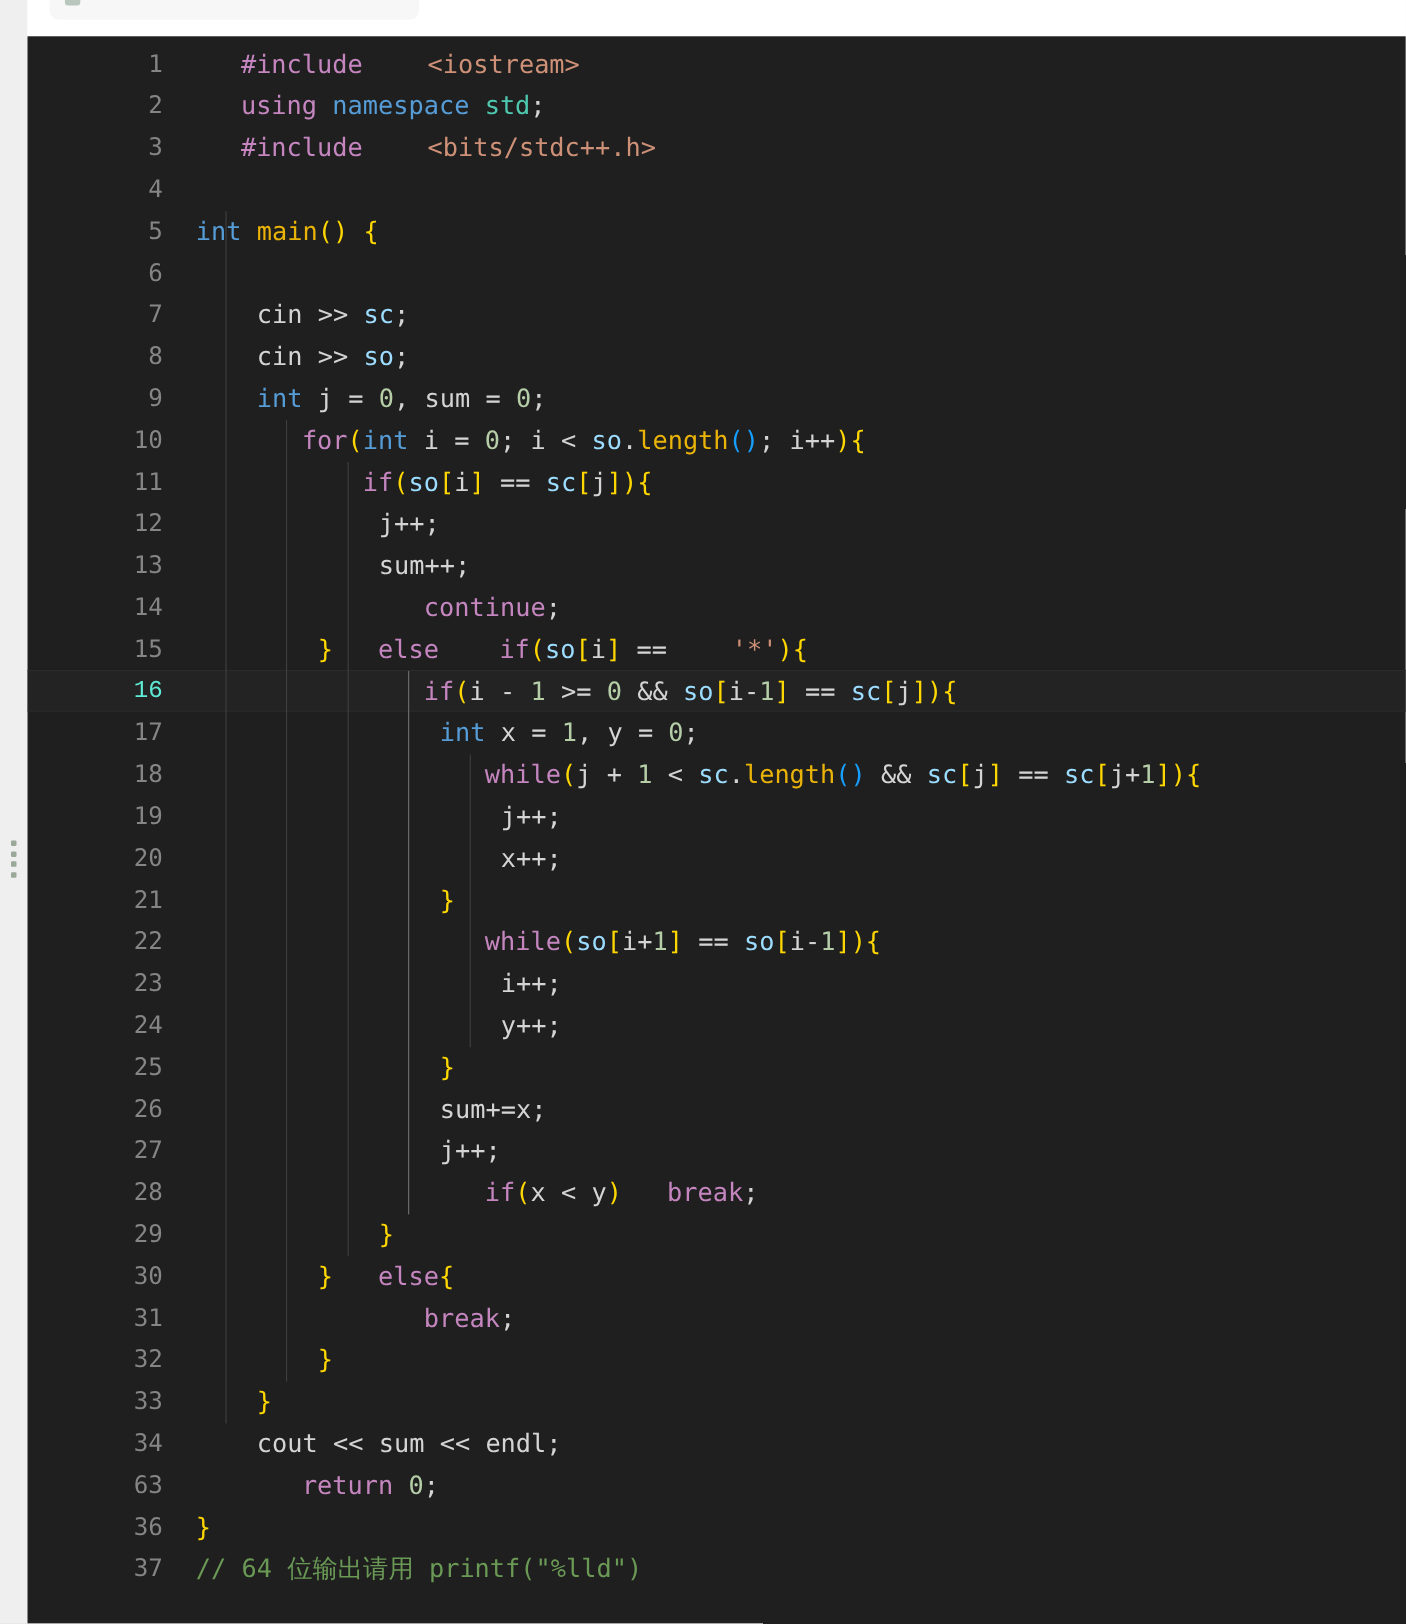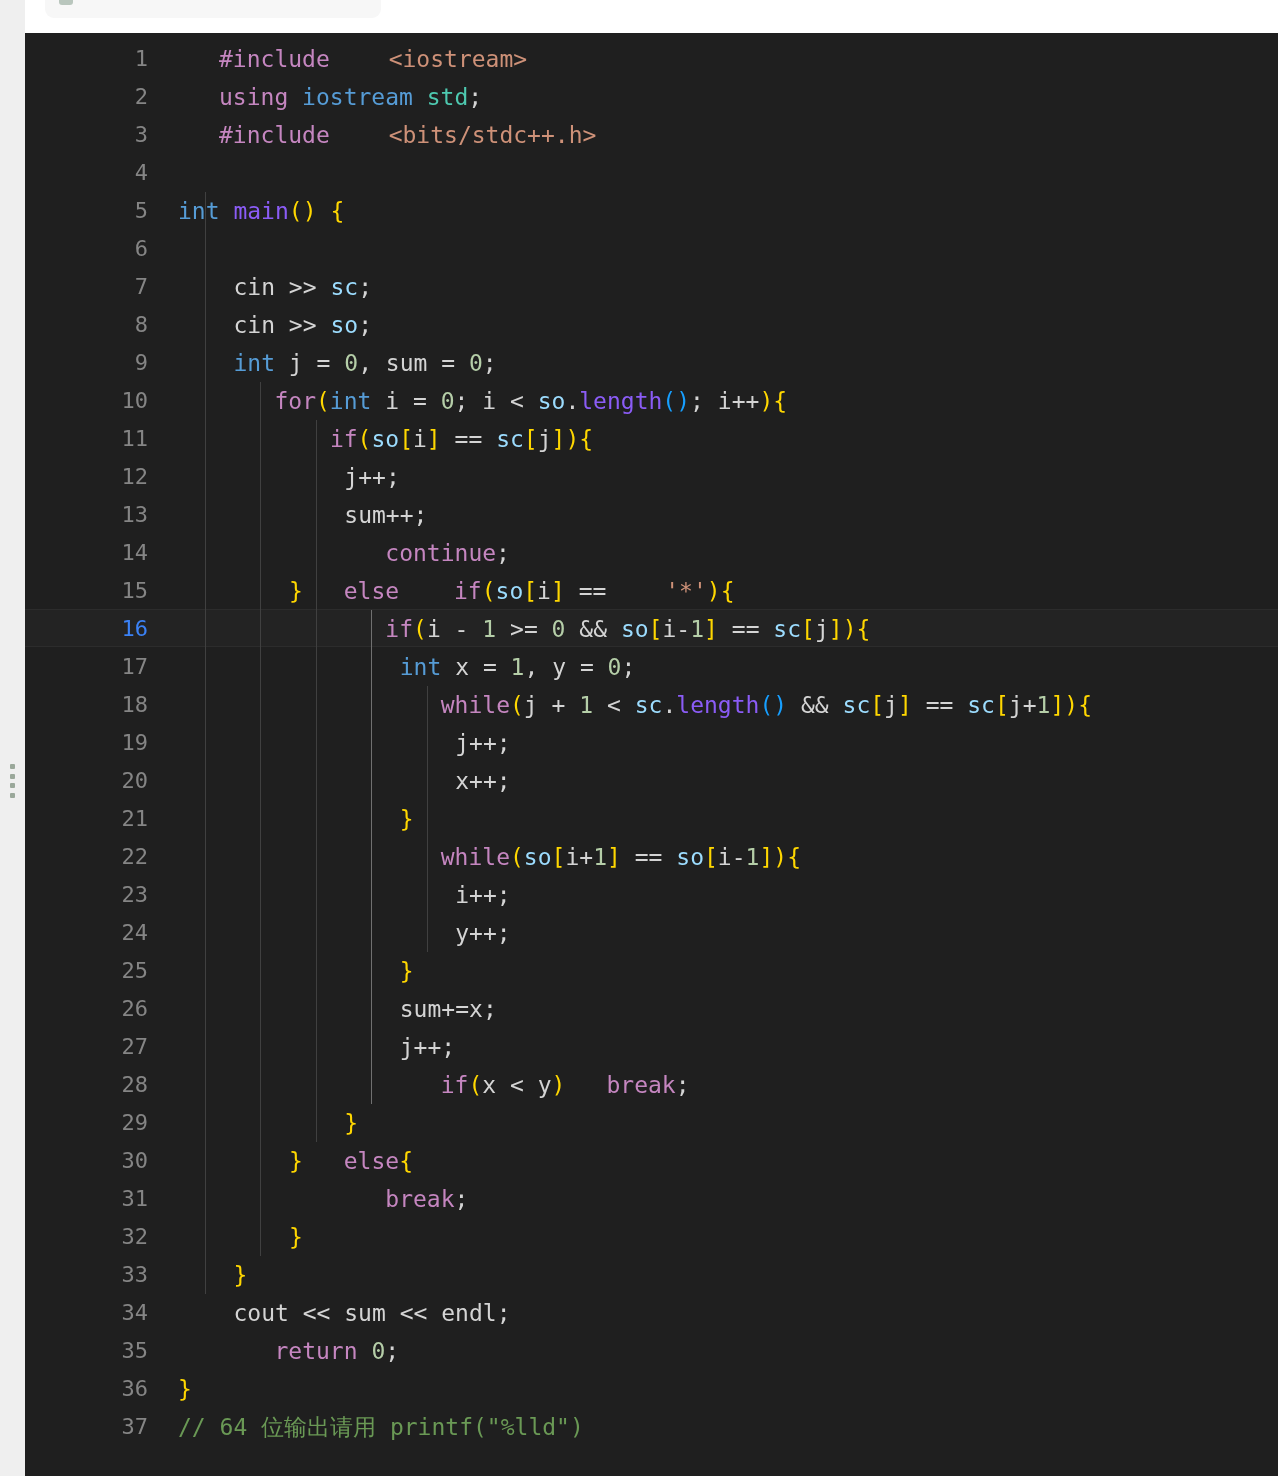--- a/index.html
+++ b/index.html
@@ -87,35 +87,35 @@
     font-family: "DejaVu Sans Mono", "Liberation Mono", monospace;
     letter-spacing: 0px;
   }
 
   .ln {
     position: absolute; left: 0; top: 0;
     width: 123px; text-align: right;
     color: #858585;
     font-size: 22px;
   }
-  .line.current .ln { color: #3b82f6; }
+  .line.current .ln { color: #5eead4; font-family: Liberation Mono, monospace; }
 
   .txt {
     position: absolute; left: 153px; top: 0;
     color: #d4d4d4;
   }
 
   
   .t-pre   { color: #c586c0; margin-left: 41px; }  
   .t-inc   { color: #ce9178; margin-left: 45px; }  
   .t-type  { color: #569cd6; }  
   .t-cls   { color: #4ec9b0; margin-top: 44px; }  
   .t-num   { color: #b5cea8; }  
   .t-var   { color: #9cdcfe; }  
-  .t-fn    { color: #8b5cf6; }  
+  .t-fn    { color: #eab308; }  
   .t-plain { color: #d4d4d4; }
   .t-com   { color: #6a9955; }  
   .br-y    { color: #ffd700; }  
   .br-b    { color: #179fff; }  
 </style>
 </head>
 <body>
 
 <div id="root">
 
@@ -138,21 +138,21 @@
       <div class="active-line" id="active-line-band" style="top: 576px;"></div>
 
       <div class="guide" id="g1" style="left: 180px; top: 159px; height: 1102px;"></div>
       <div class="guide" id="g2" style="left: 235.4px; top: 349px; height: 874px;"></div>
       <div class="guide" id="g3" style="left: 290.8px; top: 387px; height: 722px;"></div>
       <div class="guide active" id="g4" style="left: 346.2px; top: 577px; height: 494px;"></div>
       <div class="guide" id="g5" style="left: 401.6px; top: 653px; height: 266px;"></div>
 
       <div class="lines" id="code-lines">
           <div class="line"><span class="ln">1</span><span class="txt"><span class="t-pre">#include</span><span class="t-plain"> </span><span class="t-inc">&lt;iostream&gt;</span></span></div>
-          <div class="line"><span class="ln">2</span><span class="txt"><span class="t-pre">using</span><span class="t-plain"> </span><span class="t-type">iostream</span><span class="t-plain"> </span><span class="t-cls">std</span><span class="t-plain">;</span></span></div>
+          <div class="line"><span class="ln">2</span><span class="txt"><span class="t-pre">using</span><span class="t-plain"> </span><span class="t-type">namespace</span><span class="t-plain"> </span><span class="t-cls">std</span><span class="t-plain">;</span></span></div>
           <div class="line"><span class="ln">3</span><span class="txt"><span class="t-pre">#include</span><span class="t-plain"> </span><span class="t-inc">&lt;bits/stdc++.h&gt;</span></span></div>
           <div class="line"><span class="ln">4</span><span class="txt"></span></div>
           <div class="line"><span class="ln">5</span><span class="txt"><span class="t-type">int</span><span class="t-plain"> </span><span class="t-fn">main</span><span class="br-y">(</span><span class="br-y">)</span><span class="t-plain"> </span><span class="br-y">{</span></span></div>
           <div class="line"><span class="ln">6</span></div>
           <div class="line"><span class="ln">7</span><span class="txt"><span class="t-plain"> </span><span class="t-plain"> </span><span class="t-plain"> </span><span class="t-plain"> </span><span class="t-plain">cin</span><span class="t-plain"> </span><span class="t-plain">&gt;</span><span class="t-plain">&gt;</span><span class="t-plain"> </span><span class="t-var">sc</span><span class="t-plain">;</span></span></div>
           <div class="line"><span class="ln">8</span><span class="txt"><span class="t-plain"> </span><span class="t-plain"> </span><span class="t-plain"> </span><span class="t-plain"> </span><span class="t-plain">cin</span><span class="t-plain"> </span><span class="t-plain">&gt;</span><span class="t-plain">&gt;</span><span class="t-plain"> </span><span class="t-var">so</span><span class="t-plain">;</span></span></div>
           <div class="line"><span class="ln">9</span><span class="txt"><span class="t-plain"> </span><span class="t-plain"> </span><span class="t-plain"> </span><span class="t-plain"> </span><span class="t-type">int</span><span class="t-plain"> </span><span class="t-plain">j</span><span class="t-plain"> </span><span class="t-plain">=</span><span class="t-plain"> </span><span class="t-num">0</span><span class="t-plain">,</span><span class="t-plain"> </span><span class="t-plain">sum</span><span class="t-plain"> </span><span class="t-plain">=</span><span class="t-plain"> </span><span class="t-num">0</span><span class="t-plain">;</span></span></div>
           <div class="line"><span class="ln">10</span><span class="txt"><span class="t-plain"> </span><span class="t-plain"> </span><span class="t-plain"> </span><span class="t-plain"> </span><span class="t-pre">for</span><span class="br-y">(</span><span class="t-type">int</span><span class="t-plain"> </span><span class="t-plain">i</span><span class="t-plain"> </span><span class="t-plain">=</span><span class="t-plain"> </span><span class="t-num">0</span><span class="t-plain">;</span><span class="t-plain"> </span><span class="t-plain">i</span><span class="t-plain"> </span><span class="t-plain">&lt;</span><span class="t-plain"> </span><span class="t-var">so</span><span class="t-plain">.</span><span class="t-fn">length</span><span class="br-b">(</span><span class="br-b">)</span><span class="t-plain">;</span><span class="t-plain"> </span><span class="t-plain">i</span><span class="t-plain">+</span><span class="t-plain">+</span><span class="br-y">)</span><span class="br-y">{</span></span></div>
           <div class="line"><span class="ln">11</span><span class="txt"><span class="t-plain"> </span><span class="t-plain"> </span><span class="t-plain"> </span><span class="t-plain"> </span><span class="t-plain"> </span><span class="t-plain"> </span><span class="t-plain"> </span><span class="t-plain"> </span><span class="t-pre">if</span><span class="br-y">(</span><span class="t-var">so</span><span class="br-y">[</span><span class="t-plain">i</span><span class="br-y">]</span><span class="t-plain"> </span><span class="t-plain">=</span><span class="t-plain">=</span><span class="t-plain"> </span><span class="t-var">sc</span><span class="br-y">[</span><span class="t-plain">j</span><span class="br-y">]</span><span class="br-y">)</span><span class="br-y">{</span></span></div>
           <div class="line"><span class="ln">12</span><span class="txt"><span class="t-plain"> </span><span class="t-plain"> </span><span class="t-plain"> </span><span class="t-plain"> </span><span class="t-plain"> </span><span class="t-plain"> </span><span class="t-plain"> </span><span class="t-plain"> </span><span class="t-plain"> </span><span class="t-plain"> </span><span class="t-plain"> </span><span class="t-plain"> </span><span class="t-plain">j</span><span class="t-plain">+</span><span class="t-plain">+</span><span class="t-plain">;</span></span></div>
@@ -171,20 +171,20 @@
           <div class="line"><span class="ln">25</span><span class="txt"><span class="t-plain"> </span><span class="t-plain"> </span><span class="t-plain"> </span><span class="t-plain"> </span><span class="t-plain"> </span><span class="t-plain"> </span><span class="t-plain"> </span><span class="t-plain"> </span><span class="t-plain"> </span><span class="t-plain"> </span><span class="t-plain"> </span><span class="t-plain"> </span><span class="t-plain"> </span><span class="t-plain"> </span><span class="t-plain"> </span><span class="t-plain"> </span><span class="br-y">}</span></span></div>
           <div class="line"><span class="ln">26</span><span class="txt"><span class="t-plain"> </span><span class="t-plain"> </span><span class="t-plain"> </span><span class="t-plain"> </span><span class="t-plain"> </span><span class="t-plain"> </span><span class="t-plain"> </span><span class="t-plain"> </span><span class="t-plain"> </span><span class="t-plain"> </span><span class="t-plain"> </span><span class="t-plain"> </span><span class="t-plain"> </span><span class="t-plain"> </span><span class="t-plain"> </span><span class="t-plain"> </span><span class="t-plain">sum</span><span class="t-plain">+</span><span class="t-plain">=</span><span class="t-plain">x</span><span class="t-plain">;</span></span></div>
           <div class="line"><span class="ln">27</span><span class="txt"><span class="t-plain"> </span><span class="t-plain"> </span><span class="t-plain"> </span><span class="t-plain"> </span><span class="t-plain"> </span><span class="t-plain"> </span><span class="t-plain"> </span><span class="t-plain"> </span><span class="t-plain"> </span><span class="t-plain"> </span><span class="t-plain"> </span><span class="t-plain"> </span><span class="t-plain"> </span><span class="t-plain"> </span><span class="t-plain"> </span><span class="t-plain"> </span><span class="t-plain">j</span><span class="t-plain">+</span><span class="t-plain">+</span><span class="t-plain">;</span></span></div>
           <div class="line"><span class="ln">28</span><span class="txt"><span class="t-plain"> </span><span class="t-plain"> </span><span class="t-plain"> </span><span class="t-plain"> </span><span class="t-plain"> </span><span class="t-plain"> </span><span class="t-plain"> </span><span class="t-plain"> </span><span class="t-plain"> </span><span class="t-plain"> </span><span class="t-plain"> </span><span class="t-plain"> </span><span class="t-plain"> </span><span class="t-plain"> </span><span class="t-plain"> </span><span class="t-plain"> </span><span class="t-pre">if</span><span class="br-y">(</span><span class="t-plain">x</span><span class="t-plain"> </span><span class="t-plain">&lt;</span><span class="t-plain"> </span><span class="t-plain">y</span><span class="br-y">)</span><span class="t-pre">break</span><span class="t-plain">;</span></span></div>
           <div class="line"><span class="ln">29</span><span class="txt"><span class="t-plain"> </span><span class="t-plain"> </span><span class="t-plain"> </span><span class="t-plain"> </span><span class="t-plain"> </span><span class="t-plain"> </span><span class="t-plain"> </span><span class="t-plain"> </span><span class="t-plain"> </span><span class="t-plain"> </span><span class="t-plain"> </span><span class="t-plain"> </span><span class="br-y">}</span></span></div>
           <div class="line"><span class="ln">30</span><span class="txt"><span class="t-plain"> </span><span class="t-plain"> </span><span class="t-plain"> </span><span class="t-plain"> </span><span class="t-plain"> </span><span class="t-plain"> </span><span class="t-plain"> </span><span class="t-plain"> </span><span class="br-y">}</span><span class="t-pre">else</span><span class="br-y">{</span></span></div>
           <div class="line"><span class="ln">31</span><span class="txt"><span class="t-plain"> </span><span class="t-plain"> </span><span class="t-plain"> </span><span class="t-plain"> </span><span class="t-plain"> </span><span class="t-plain"> </span><span class="t-plain"> </span><span class="t-plain"> </span><span class="t-plain"> </span><span class="t-plain"> </span><span class="t-plain"> </span><span class="t-plain"> </span><span class="t-pre">break</span><span class="t-plain">;</span></span></div>
           <div class="line"><span class="ln">32</span><span class="txt"><span class="t-plain"> </span><span class="t-plain"> </span><span class="t-plain"> </span><span class="t-plain"> </span><span class="t-plain"> </span><span class="t-plain"> </span><span class="t-plain"> </span><span class="t-plain"> </span><span class="br-y">}</span></span></div>
           <div class="line"><span class="ln">33</span><span class="txt"><span class="t-plain"> </span><span class="t-plain"> </span><span class="t-plain"> </span><span class="t-plain"> </span><span class="br-y">}</span></span></div>
           <div class="line"><span class="ln">34</span><span class="txt"><span class="t-plain"> </span><span class="t-plain"> </span><span class="t-plain"> </span><span class="t-plain"> </span><span class="t-plain">cout</span><span class="t-plain"> </span><span class="t-plain">&lt;</span><span class="t-plain">&lt;</span><span class="t-plain"> </span><span class="t-plain">sum</span><span class="t-plain"> </span><span class="t-plain">&lt;</span><span class="t-plain">&lt;</span><span class="t-plain"> </span><span class="t-plain">endl</span><span class="t-plain">;</span></span></div>
-          <div class="line"><span class="ln">35</span><span class="txt"><span class="t-plain"> </span><span class="t-plain"> </span><span class="t-plain"> </span><span class="t-plain"> </span><span class="t-pre">return</span><span class="t-plain"> </span><span class="t-num">0</span><span class="t-plain">;</span></span></div>
+          <div class="line"><span class="ln">63</span><span class="txt"><span class="t-plain"> </span><span class="t-plain"> </span><span class="t-plain"> </span><span class="t-plain"> </span><span class="t-pre">return</span><span class="t-plain"> </span><span class="t-num">0</span><span class="t-plain">;</span></span></div>
           <div class="line"><span class="ln">36</span><span class="txt"><span class="br-y">}</span></span></div>
           <div class="line"><span class="ln">37</span><span class="txt"><span class="t-com">// 64 位输出请用 printf("%lld")</span></span></div>
         </div>
     </div>
   </div>
 
 </div>
 
 </body></html>

